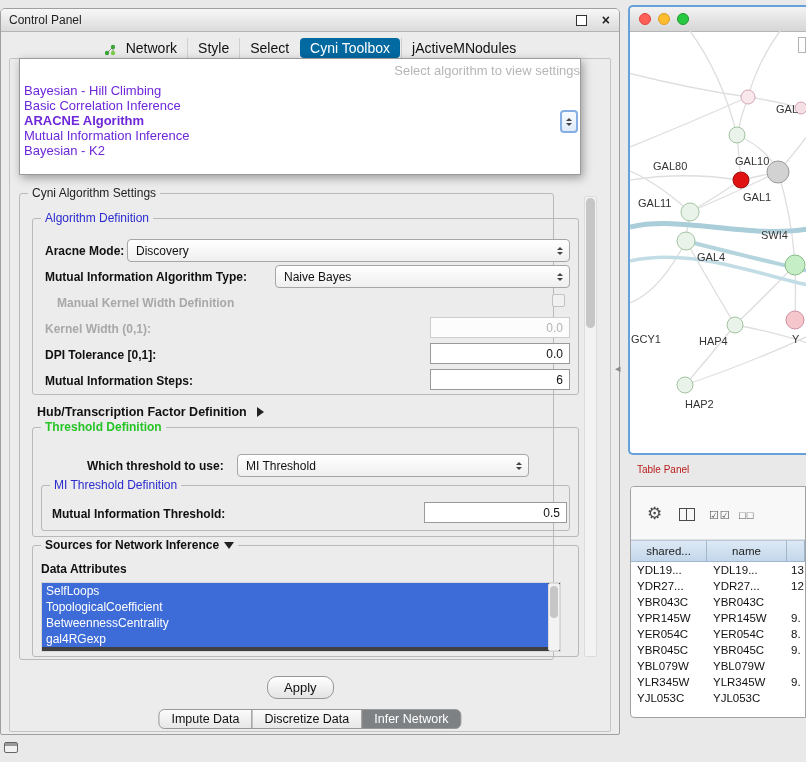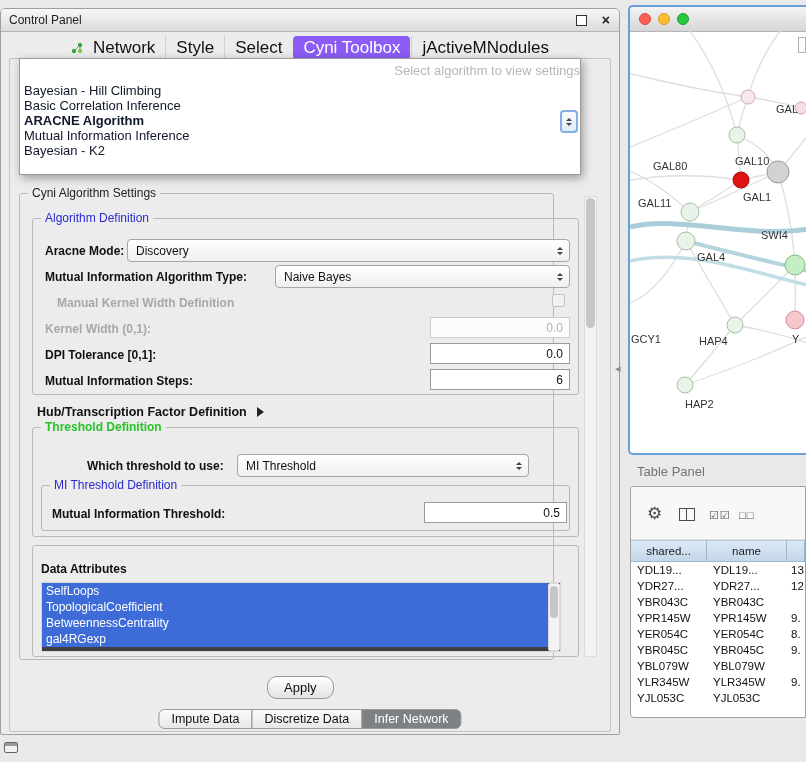--- a/index.html
+++ b/index.html
@@ -9,32 +9,32 @@
   
   #control-panel{position:absolute;left:0;top:8px;width:620px;height:727px;background:#ececec;
     border:1px solid #9f9f9f;border-radius:5px 5px 2px 2px;box-sizing:border-box}
   .cp-titlebar{position:absolute;left:0;top:0;right:0;height:22px;
     background:linear-gradient(#f7f7f7,#dbdbdb);border-bottom:1px solid #b4b4b4;border-radius:4px 4px 0 0}
   .cp-title{position:absolute;left:8px;top:4px;font-size:12px;color:#222}
   .float-icon{position:absolute;right:32px;top:6px;width:9px;height:9px;border:1px solid #333;background:#fff}
   .close-icon{position:absolute;right:9px;top:2px;font-size:14px;font-weight:bold;color:#222;line-height:18px}
 
   .cp-tabs{position:absolute;left:0;top:28px;width:100%;display:flex;justify-content:center;align-items:center;height:22px}
-  .cp-tab{font-size:17px;color:#111;padding:2px 10px;display:flex;align-items:center;gap:10px;white-space:nowrap}
+  .cp-tab{font-size:14px;color:#111;padding:2px 10px;display:flex;align-items:flex-end;gap:10px;white-space:nowrap}
   .cp-tab + .cp-tab{border-left:1px solid #d0d0d0}
-  .cp-tab.active{background:#8b5cf6;color:#fff;border-radius:4px;border-left:none;margin:8px 1px}
+  .cp-tab.active{background:#0369a1;color:#fff;border-radius:4px;border-left:none;margin:8px 1px}
 
   .cp-inner{position:absolute;left:8px;top:49px;width:602px;height:674px;border:1px solid #c4c4c4;
     border-radius:2px;box-sizing:border-box}
 
   
   #algo-popup{position:absolute;left:18px;top:49px;width:562px;height:117px;background:#fff;
     border:1px solid #9a9a9a;box-shadow:2px 3px 9px rgba(0,0,0,.35);z-index:50;box-sizing:border-box}
   .popup-placeholder{height:24px;line-height:24px;text-align:right;font-size:13px;color:#b6b6b6}
-  .popup-item{height:15px;line-height:15px;padding-left:4px;font-size:13px;color:#0f172a;white-space:nowrap}
+  .popup-item{height:15px;line-height:15px;padding-left:4px;font-size:13px;color:#6d28d9;white-space:nowrap}
   .popup-item.bold{font-weight:bold}
   .combo-frag{position:absolute;left:540px;top:51px;width:18px;height:23px;border:2px solid #85aee4;
     border-radius:4px;background:linear-gradient(#f8fbff,#e0ebfa);box-sizing:border-box;
     display:flex;flex-direction:column;align-items:center;justify-content:center;gap:2px}
 
   
   .group{position:absolute;border:1px solid #b9b9b9;border-radius:3px;box-sizing:border-box}
   .group-title{position:absolute;top:-8px;left:8px;background:#ececec;padding:0 4px;font-size:12px;
     color:#222;white-space:nowrap;display:flex;align-items:center;gap:5px}
   .t-blue{color:#2a2ace;font-weight:normal}
@@ -87,21 +87,21 @@
     border-bottom:1px solid #b5b5b5;border-radius:4px 0 0 0}
   .tl{position:absolute;top:6px;width:12px;height:12px;border-radius:50%;box-sizing:border-box}
   .tl.red{left:9px;background:#ff5f57;border:1px solid #e0443e}
   .tl.yellow{left:28px;background:#febc2e;border:1px solid #d99e22}
   .tl.green{left:47px;background:#28c840;border:1px solid #1f9a31}
   .net-content{position:absolute;left:0;top:24px;width:176px;height:424px}
   .net-label{position:absolute;font-size:11px;color:#333;white-space:nowrap;text-shadow:0 0 2px #fff}
   .net-scroll-thumb{position:absolute;right:0;top:6px;width:8px;height:16px;background:#fdfdfd;border:1px solid #b2b2b2;box-sizing:border-box}
 
   
-  .tp-title{position:absolute;left:637px;top:464px;font-size:13px;color:#737373}
+  .tp-title{position:absolute;left:637px;top:464px;font-size:10px;color:#b91c1c}
   #table-window{position:absolute;left:630px;top:486px;width:176px;height:232px;background:#fff;
     border:1px solid #a2a2a2;border-radius:4px 0 0 4px;box-sizing:border-box;overflow:hidden}
   .tp-toolbar{position:absolute;left:0;top:0;right:0;height:52px;background:#f8f8f8;border-bottom:1px solid #e0e0e0}
   .tp-icon{position:absolute;top:18px;color:#4a4a4a;font-size:17px;line-height:17px}
   .cols-icon{position:absolute;left:48px;top:21px;width:16px;height:13px;border:1.5px solid #4a4a4a;box-sizing:border-box}
   .cols-icon::after{content:"";position:absolute;left:5.5px;top:0;bottom:0;width:1.5px;background:#4a4a4a}
   .pair-icon{position:absolute;top:22px;font-size:11px;letter-spacing:1px;color:#4a4a4a}
   .t-header{position:absolute;left:0;top:53px;right:0;height:22px;display:flex}
   .th-cell{background:linear-gradient(#dde9f5,#c3d7ea);border-right:1px solid #9fb6cc;border-top:1px solid #b7c9db;
     border-bottom:1px solid #9fb6cc;font-size:11.5px;color:#222;display:flex;align-items:center;justify-content:center;
@@ -212,20 +212,24 @@
       </div>
 
       <div class="group" style="left:8px;top:57px;width:529px;height:46px">
         <span class="group-title t-blue">MI Threshold Definition</span>
         <span class="flabel" style="left:10px;top:21px">Mutual Information Threshold:</span>
         <div class="field" style="left:382px;top:16px;width:143px">0.5</div>
       </div>
     </div>
 
     <div class="group" style="left:12px;top:351px;width:547px;height:112px">
+      <span class="group-title t-bold">
+        <span>Sources for Network Inference</span>
+        <span class="tri-dn"></span>
+      </span>
       <span class="flabel" style="left:8px;top:16px">Data Attributes</span>
       <div class="attr-list" style="left:8px;top:36px;width:520px;height:70px">
         <div class="attr-item">SelfLoops</div>
         <div class="attr-item">TopologicalCoefficient</div>
         <div class="attr-item">BetweennessCentrality</div>
         <div class="attr-item">gal4RGexp</div>
         <div class="scroll-track" style="right:0;top:0;width:12px;height:100%">
           <div class="scroll-thumb" style="top:2px;height:32px"></div>
         </div>
       </div>

